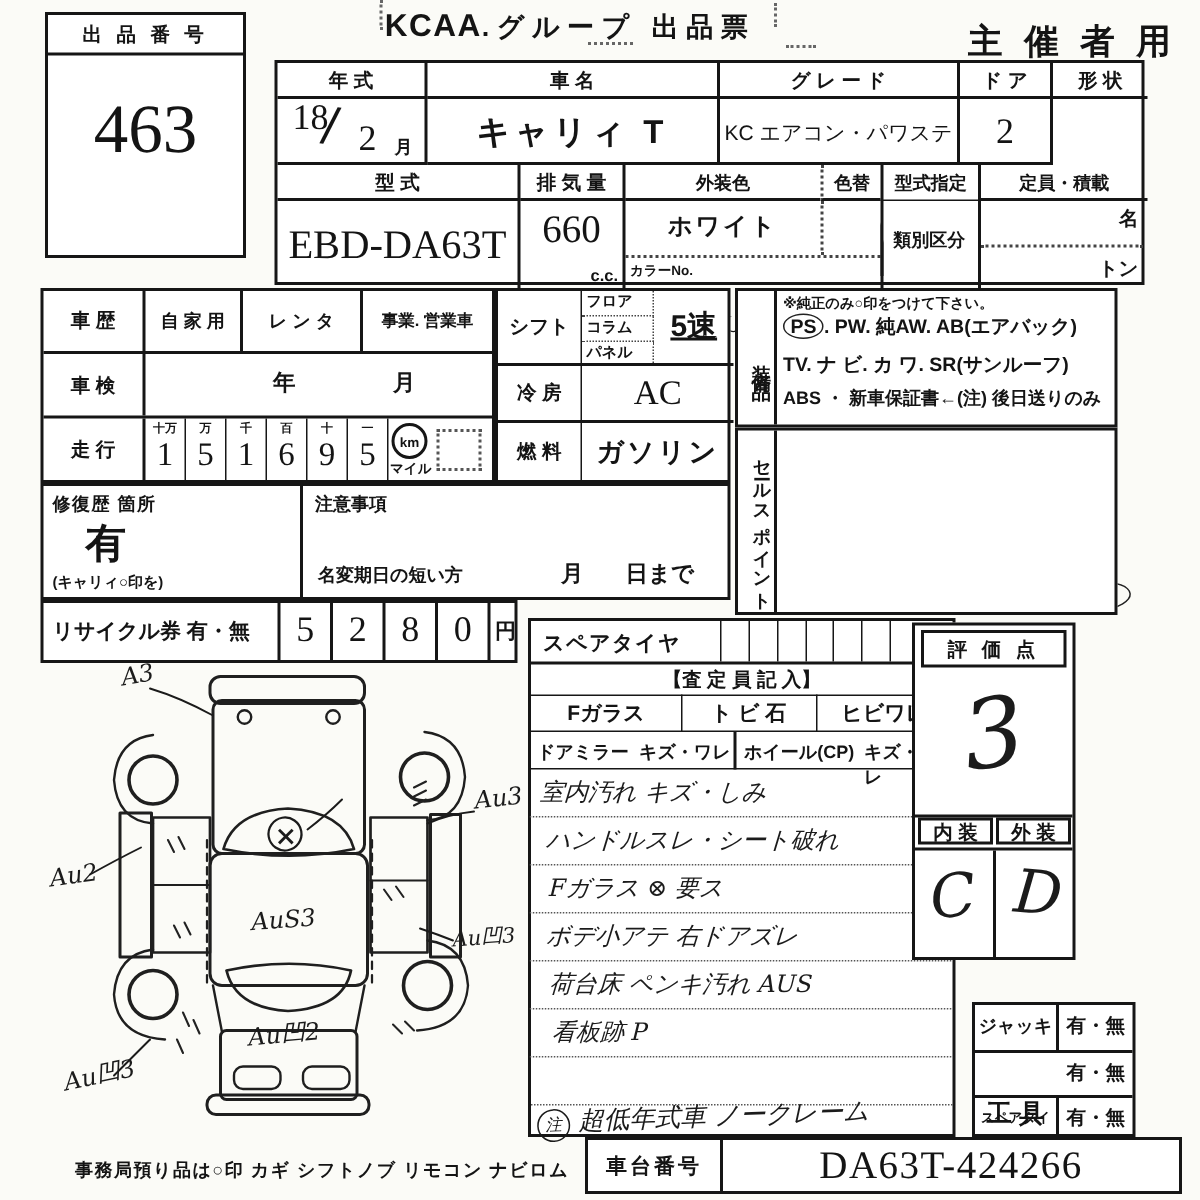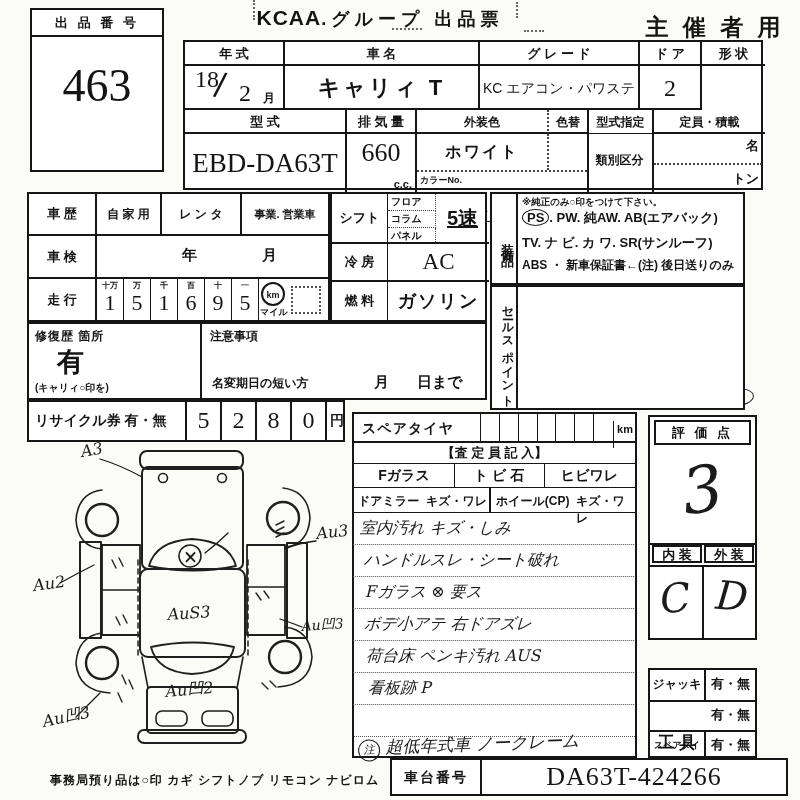--- a/index.html
+++ b/index.html
@@ -224,21 +224,21 @@
       <div class="dotline hw" style="height:31px;line-height:30px;font-size:16px;padding-left:14px;transform:skewX(-3deg);">看板跡 P</div>
       <div class="dotline" style="height:31px;"></div>
     </div>
 
     <div class="abs hw" style="left:4px;top:318px;width:275px;font-size:17px;transform:rotate(-2deg);">
       <span style="display:inline-block;border:1.6px solid #1b1b1b;border-radius:50%;width:20px;height:20px;line-height:20px;text-align:center;font-size:11px;">注</span>
       <span>超低年式車 ノークレーム</span>
     </div>
   </div>
 
-  <div class="abs b2" style="left:648px;top:415px;width:109px;height:225px;background:#fff;">
+  <div class="abs b2" style="left:608px;top:415px;width:109px;height:225px;background:#fff;">
     <div class="hdr" style="margin:3px 4px 0 4px;border:2px solid #161616;height:21px;line-height:21px;font-size:13px;letter-spacing:3px;">評 価 点</div>
     <div class="hw" style="text-align:center;font-size:64px;margin-top:8px;transform:rotate(-8deg);">3</div>
     <div class="abs" style="left:0;top:126px;width:105px;height:2px;background:#161616;"></div>
     <div class="abs" style="left:0;top:128px;width:105px;height:22px;border-bottom:2px solid #161616;">
       <span class="hdr" style="position:absolute;left:2px;top:0;width:50px;line-height:20px;font-size:13px;border:2px solid #161616;height:18px;box-sizing:border-box;line-height:15px;">内 装</span>
       <span class="hdr" style="position:absolute;left:54px;top:0;width:50px;line-height:20px;font-size:13px;border:2px solid #161616;height:18px;box-sizing:border-box;line-height:15px;">外 装</span>
     </div>
     <div class="abs" style="left:52px;top:150px;width:2px;height:71px;background:#161616;"></div>
     <div class="abs hw" style="left:10px;top:158px;font-size:40px;transform:rotate(-6deg);">C</div>
     <div class="abs hw" style="left:66px;top:156px;font-size:40px;transform:rotate(5deg);">D</div>

